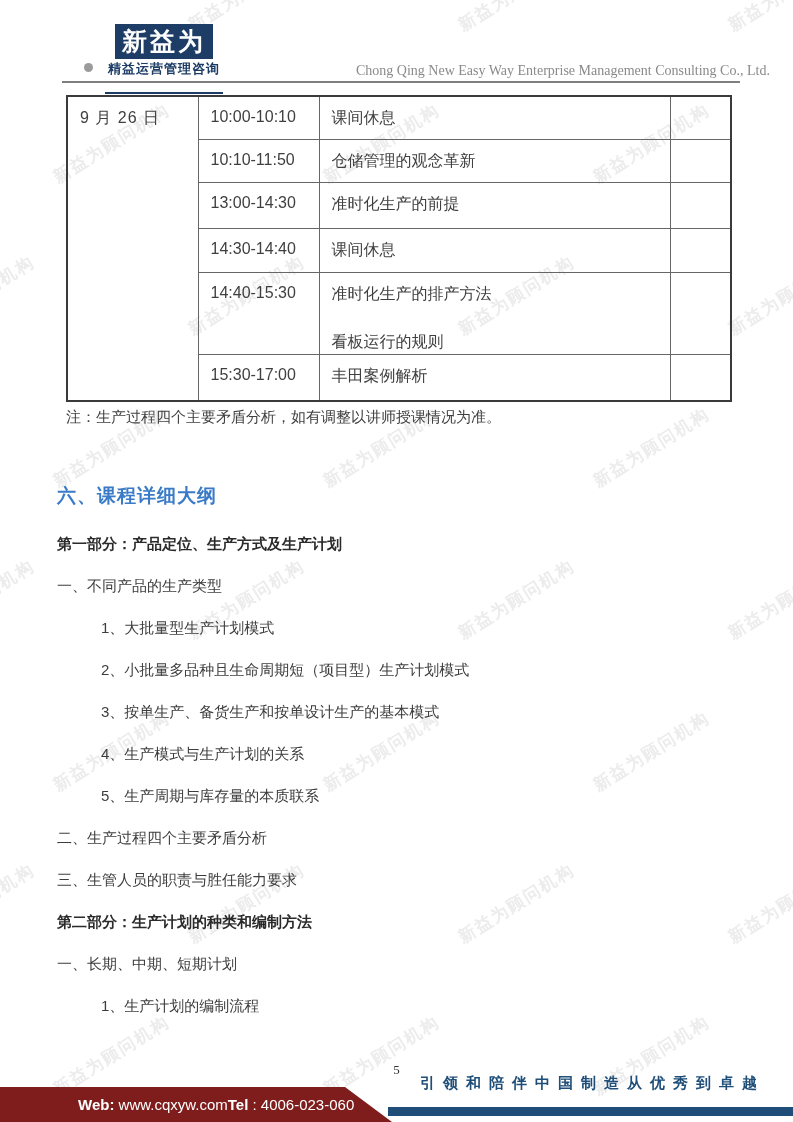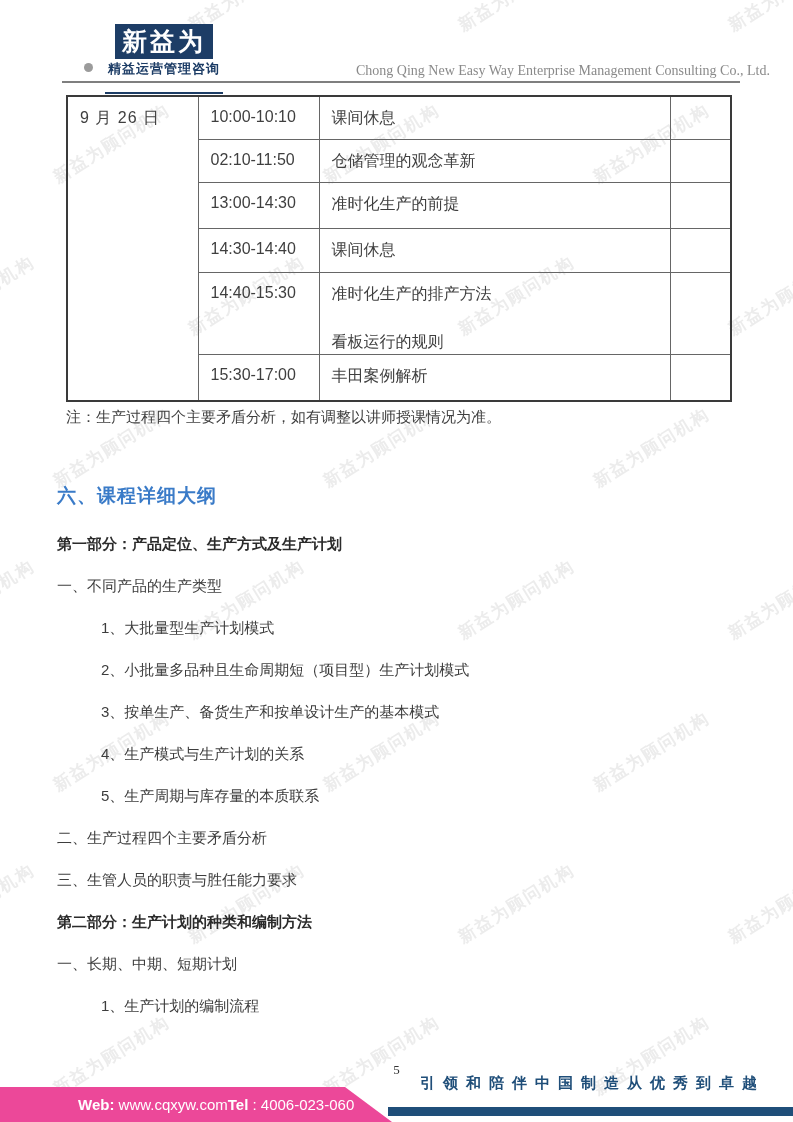--- a/index.html
+++ b/index.html
@@ -71,21 +71,21 @@
   .outline p.part { font-weight:bold; color:#2b2b2b; }
   .outline p.level2 { padding-left:44px; }
 
   
   .page-number {
     position:absolute; left:0; right:0; top:1062px; text-align:center;
     font-size:13px; color:#333; font-family:"Liberation Serif", serif;
   }
   .footer-left {
     position:absolute; left:0; top:1087px; width:392px; height:35px;
-    background:#ec4899; color:#fff; font-size:15px; line-height:35px;
+    background:#7f1d1d; color:#fff; font-size:15px; line-height:35px;
     padding-left:78px; white-space:nowrap;
     clip-path:polygon(0 0, 345px 0, 392px 35px, 0 35px);
   }
   .footer-left b { font-weight:bold; }
   .footer-band {
     position:absolute; left:388px; top:1107px; width:405px; height:9px;
     background:#1f4e79;
   }
   .footer-slogan {
     position:absolute; left:392px; top:1074px; width:401px; text-align:center;
@@ -144,21 +144,21 @@
           <col style="width:61px">
       </colgroup>
       <tbody>
           <tr style="height:43px">
         <td class="date-cell" rowspan="6">9 月 26 日</td>
         <td>10:00-10:10</td>
         <td>课间休息</td>
         <td></td>
       </tr>
       <tr style="height:43px">
-        <td>02:10-11:50</td>
+        <td>10:10-11:50</td>
         <td>仓储管理的观念革新</td>
         <td></td>
       </tr>
       <tr style="height:46px">
         <td>13:00-14:30</td>
         <td>准时化生产的前提</td>
         <td></td>
       </tr>
       <tr style="height:44px">
         <td>14:30-14:40</td>

